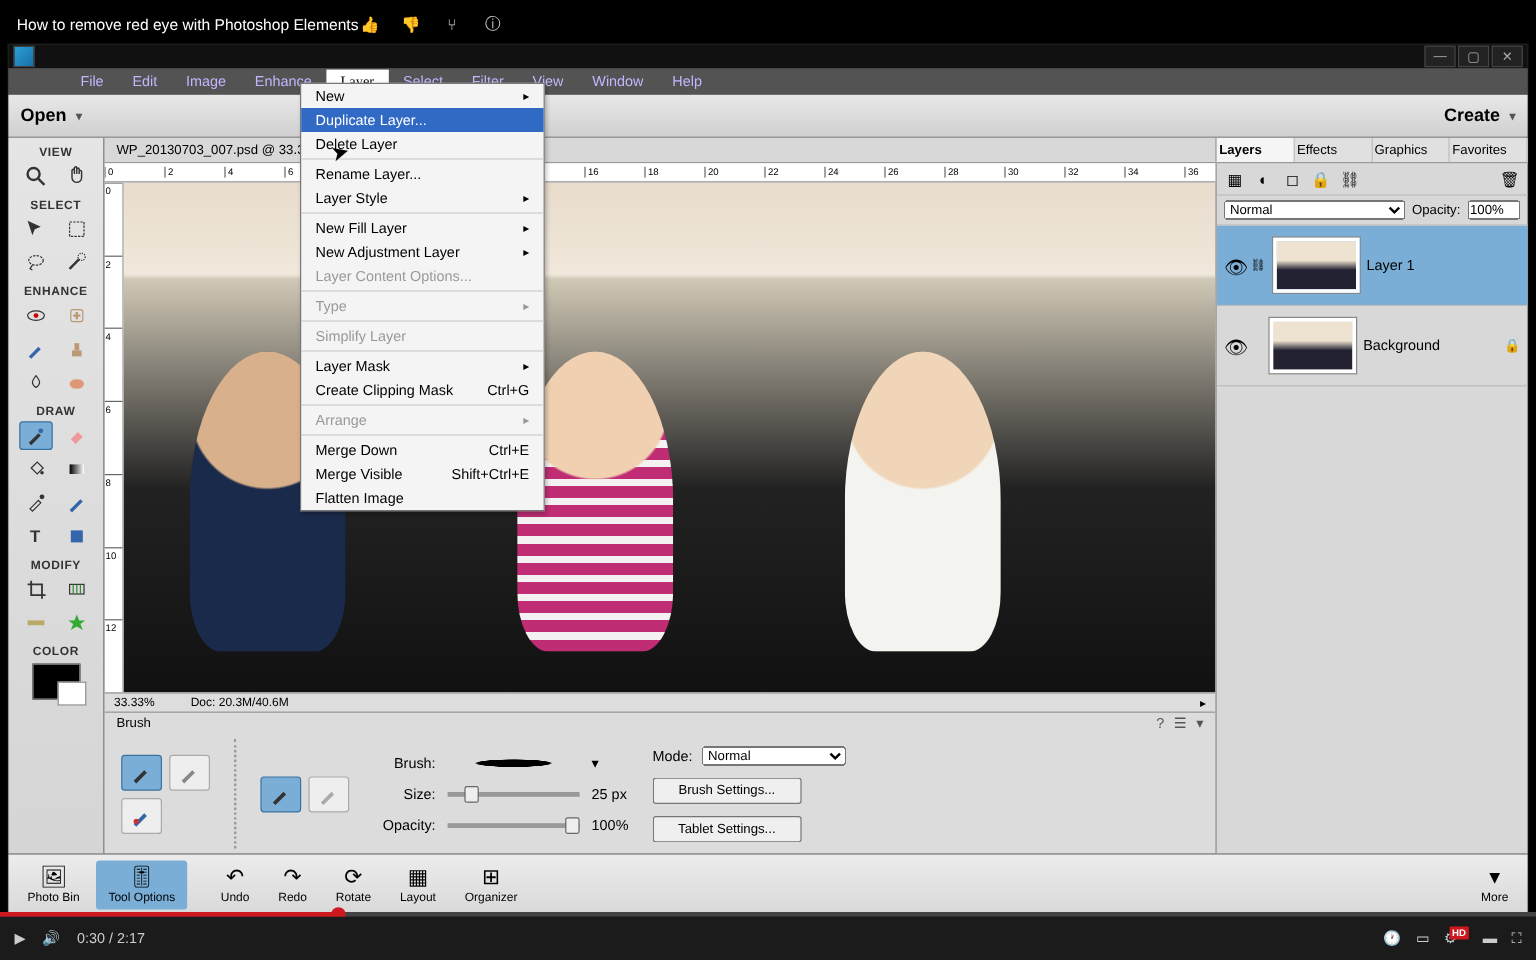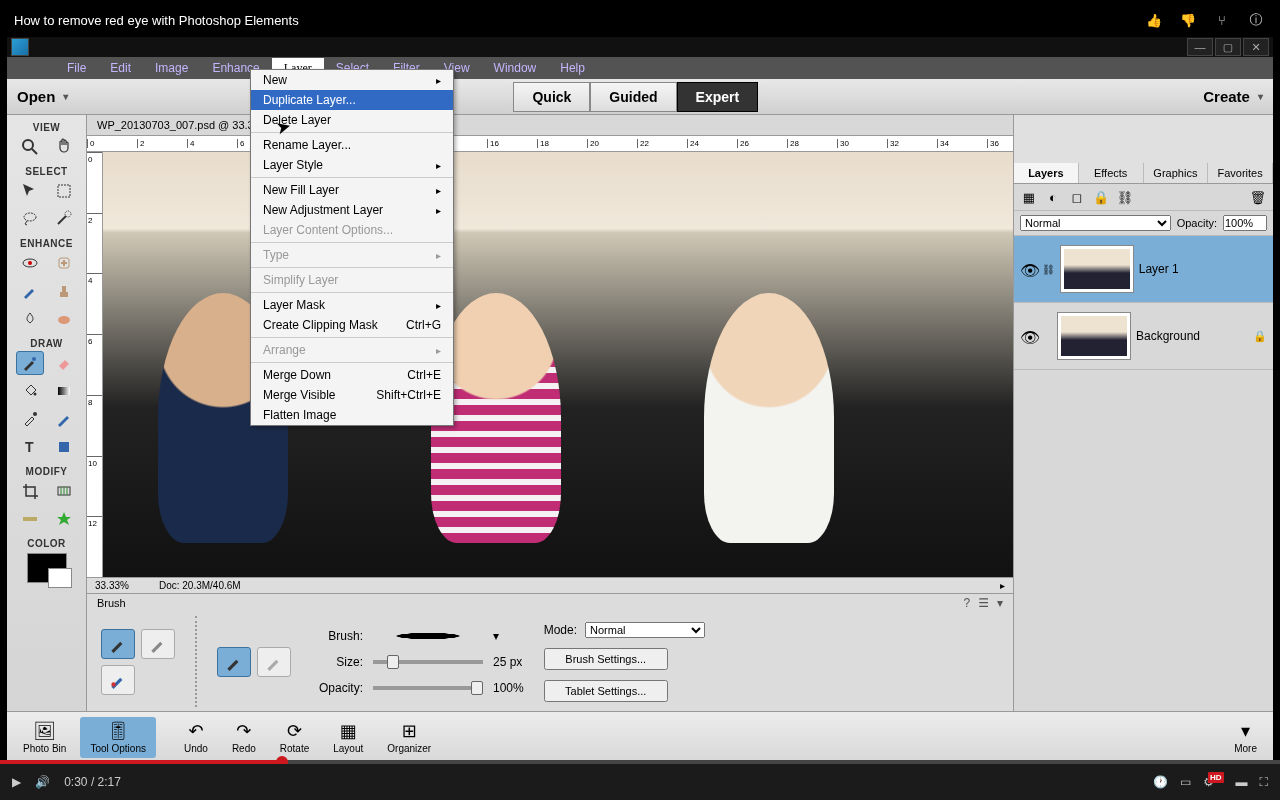--- a/index.html
+++ b/index.html
@@ -1,19 +1,19 @@
 <!DOCTYPE html>
 <html><head>
 <meta charset="utf-8">
 <style>
 * { margin: 0; padding: 0; box-sizing: border-box; font-family: Arial, sans-serif; }
 body { background: #000; width: 1280px; height: 800px; overflow: hidden; position: relative; }
 
 
-.yt-titlebar { background: #000; color: #fff; padding: 10px 14px; font-size: 13px; display: flex; justify-content: space-between; align-items: center; }
+.yt-titlebar { background: #000; color: #fff; padding: 10px 14px; font-size: 13px; display: flex; align-items: center; }
 .yt-actions { display: flex; gap: 14px; }
 .yt-icon { width: 20px; height: 20px; display: flex; align-items: center; justify-content: center; color: #ccc; cursor: pointer; }
 
 
 .window { position: absolute; top: 36px; left: 6px; right: 6px; bottom: 36px; background: #535353; border: 1px solid #000; }
 .win-titlebar { background: #111; height: 20px; display: flex; justify-content: space-between; align-items: center; padding: 0 4px; }
 .app-icon { width: 18px; height: 18px; background: linear-gradient(135deg,#2a9fd6,#1a6fa6); border: 1px solid #444; }
 .win-ctrls { display: flex; gap: 2px; }
 .win-btn { width: 26px; height: 18px; background: #222; color: #aaa; font-size: 11px; display: flex; align-items: center; justify-content: center; border: 1px solid #444; cursor: pointer; }
 
@@ -57,21 +57,21 @@
 .kid { position: absolute; bottom: 8%; width: 130px; height: 250px; border-radius: 50% 50% 20% 20%; }
 .kid1 { left: 6%; background: radial-gradient(circle at 50% 20%, #d9b08c 30%, transparent 31%), #1a2a4a; }
 .kid2 { left: 36%; background: radial-gradient(circle at 50% 18%, #f0d0b0 28%, transparent 29%), repeating-linear-gradient(0deg,#c02d75,#c02d75 10px,#f5f0f2 10px,#f5f0f2 16px); }
 .kid3 { left: 66%; background: radial-gradient(circle at 50% 20%, #f0d5b8 30%, transparent 31%), #f3f3f0; }
 .statusbarC { height: 16px; background: #ddd; font-size: 10px; padding: 1px 8px; border-top: 1px solid #999; display: flex; gap: 30px; align-items: center; }
 .statusbarC .sarrow { margin-left: auto; }
 
 
 .rightp { width: 260px; background: #d8d8d8; border-left: 1px solid #999; display: flex; flex-direction: column; }
 .ptabs { display: flex; border-bottom: 1px solid #999; background: #e0e0e0; font-size: 11px; }
-.ptab { flex: 1; text-align: center; padding: 4px 2px; border-right: 1px solid #bbb; cursor: pointer; margin-top: 48px; }
+.ptab { flex: 1; text-align: left; padding: 4px 2px; border-right: 1px solid #bbb; cursor: pointer; }
 .ptab.sel { background: #f5f5f5; font-weight: bold; }
 .picnbar { display: flex; gap: 6px; padding: 4px 6px; align-items: center; border-bottom: 1px solid #bbb; }
 .picnbar .pi { width: 18px; height: 18px; display: flex; align-items: center; justify-content: center; cursor: pointer; font-size: 13px; }
 .picnbar .trash { margin-left: auto; }
 .blendrow { display: flex; align-items: center; gap: 6px; padding: 4px 6px; font-size: 11px; border-bottom: 1px solid #bbb; }
 .blendrow select { flex: 1; font-size: 11px; }
 .blendrow input { width: 44px; font-size: 11px; }
 .layerlist { flex: 1; overflow: auto; }
 .lrow { display: flex; align-items: center; gap: 6px; padding: 10px 6px; border-bottom: 1px solid #bbb; }
 .lrow.sel { background: #7aaed6; }
@@ -158,25 +158,20 @@
     <div class="menu-item active">Layer</div>
     <div class="menu-item">Select</div>
     <div class="menu-item">Filter</div>
     <div class="menu-item">View</div>
     <div class="menu-item">Window</div>
     <div class="menu-item">Help</div>
   </div>
 
   <div class="openbar">
     <div class="open-btn">Open</div>
-    <div class="mode-tabs">
-      <div class="mode-tab">Quick</div>
-      <div class="mode-tab">Guided</div>
-      <div class="mode-tab expert">Expert</div>
-    </div>
     <div class="create-btn">Create</div>
   </div>
 
   <div class="main">
 
     <div class="toolbox">
       <div class="tb-section">VIEW</div>
       <div class="tb-row">
         <div class="tb-tool">
             <svg width="18" height="18" viewBox="0 0 18 18">

